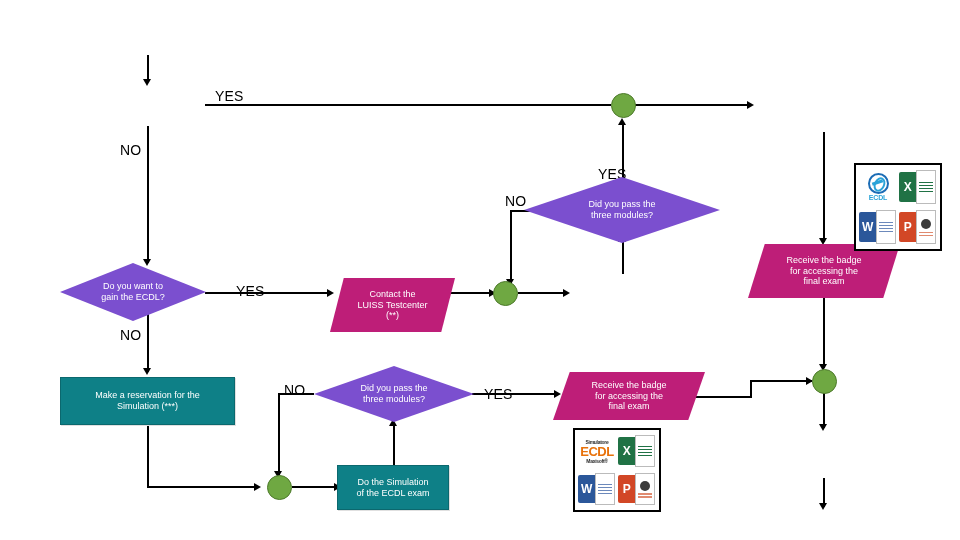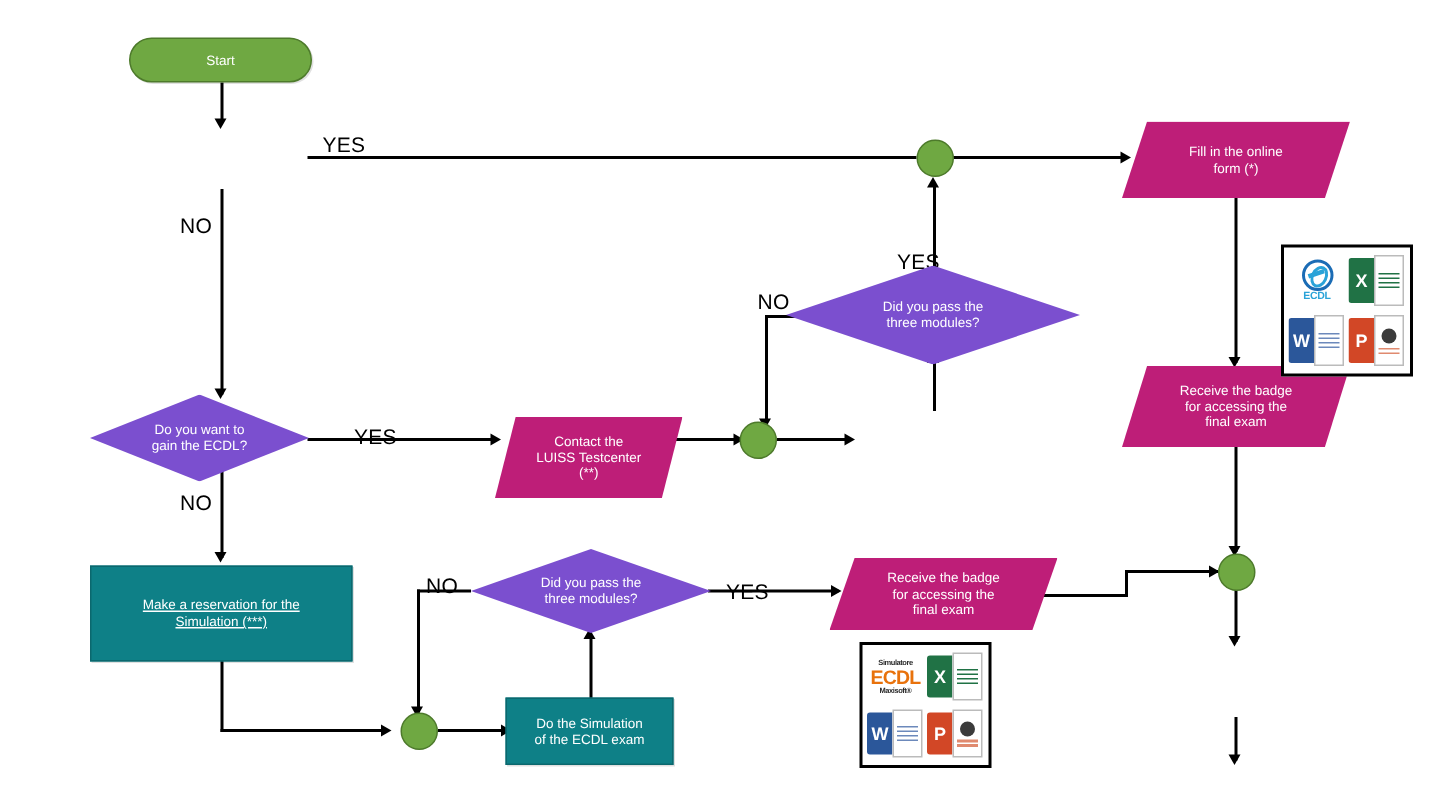--- a/index.html
+++ b/index.html
@@ -148,47 +148,41 @@
 
   <div class="elabel" style="left:215px;top:88px;">YES</div>
   <div class="elabel" style="left:120px;top:142px;">NO</div>
   <div class="elabel" style="left:598px;top:166px;">YES</div>
   <div class="elabel" style="left:505px;top:193px;">NO</div>
   <div class="elabel" style="left:236px;top:283px;">YES</div>
   <div class="elabel" style="left:120px;top:327px;">NO</div>
   <div class="elabel" style="left:284px;top:382px;">NO</div>
   <div class="elabel" style="left:484px;top:386px;">YES</div>
 
-  <div class="node term" style="left:86px;top:25px;width:122px;height:30px;">
-    <span>Start</span>
-  </div>
-
-
-  <div class="node para" style="left:748px;top:81px;width:152px;height:51px;">
-    <span class="ml">Fill in the online<br>form (*)</span>
-  </div>
+
+
 
   <div class="node para" style="left:748px;top:244px;width:152px;height:54px;">
     <span class="ml">Receive the badge<br>for accessing the<br>final exam</span>
   </div>
 
   <div class="node diamond" style="left:524px;top:177px;width:196px;height:66px;">
     <span class="ml">Did you pass the<br>three modules?</span>
   </div>
 
   <div class="node diamond" style="left:60px;top:263px;width:146px;height:58px;">
     <span class="ml">Do you want to<br>gain the ECDL?</span>
   </div>
 
   <div class="node para" style="left:330px;top:278px;width:125px;height:54px;">
     <span class="ml">Contact the<br>LUISS Testcenter<br>(**)</span>
   </div>
 
 
-  <div class="node proc" style="left:60px;top:377px;width:175px;height:64px;text-decoration:underline;">
+  <div class="node proc" style="left:60px;top:377px;width:175px;height:48px;">
     <span class="ml">Make a reservation for the<br>Simulation (***)</span>
   </div>
 
   <div class="node diamond" style="left:314px;top:366px;width:160px;height:56px;">
     <span class="ml">Did you pass the<br>three modules?</span>
   </div>
 
   <div class="node proc" style="left:337px;top:465px;width:112px;height:45px;align-items:center;">
     <span class="ml">Do the Simulation<br>of the ECDL exam</span>
   </div>

